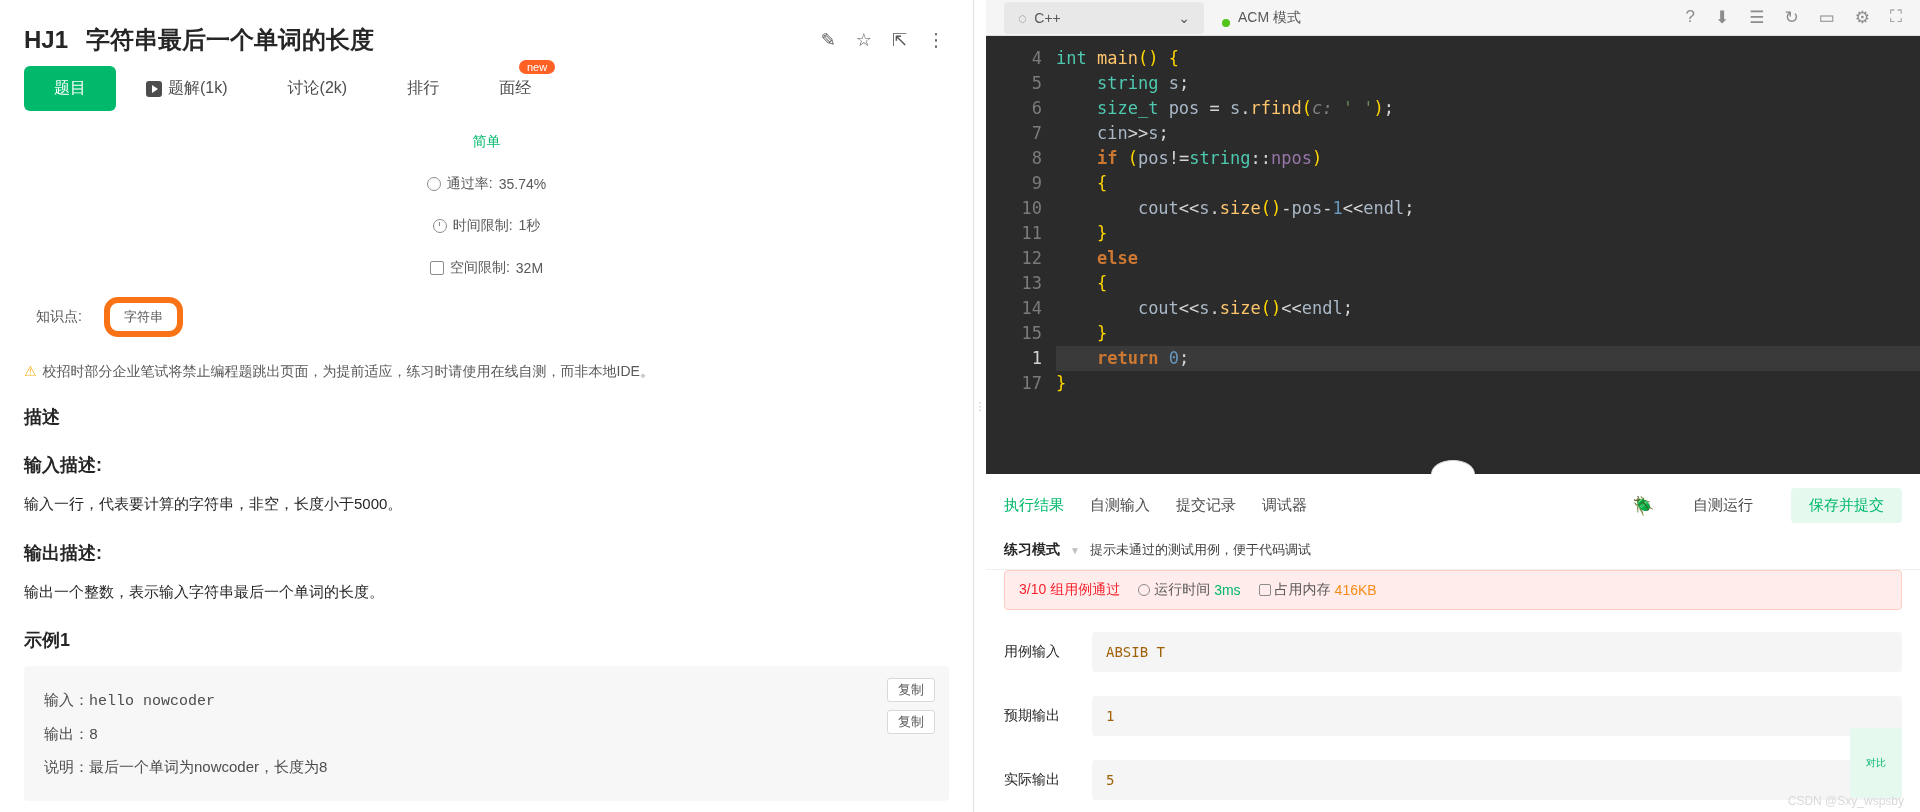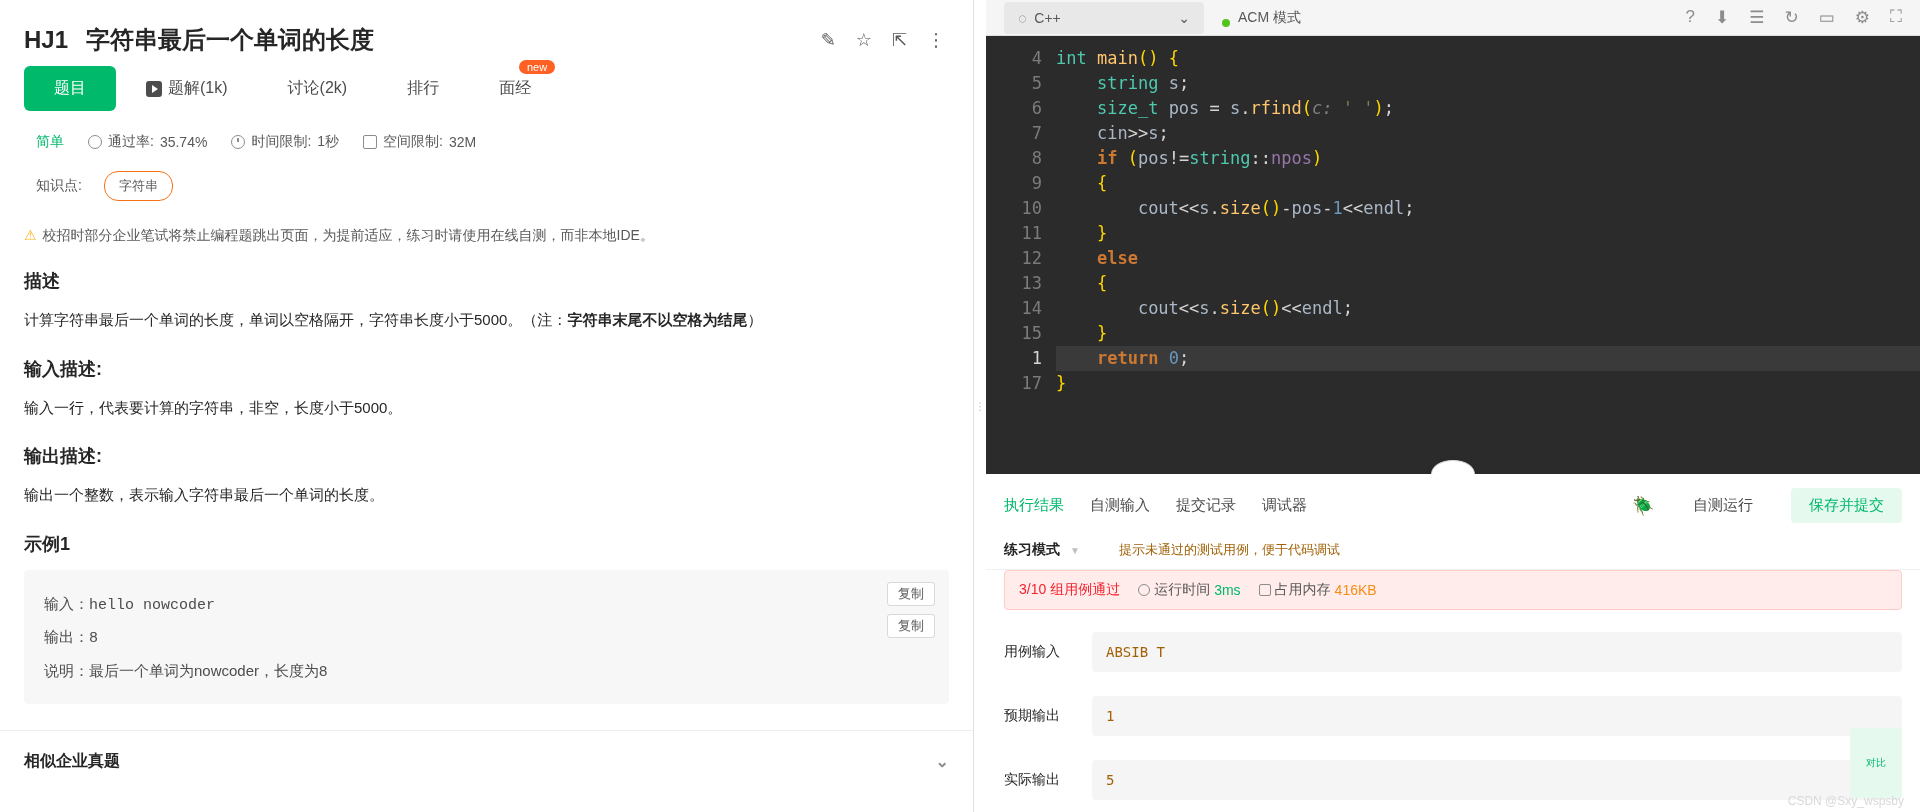--- a/index.html
+++ b/index.html
@@ -18,30 +18,30 @@
 
 
 .tab-row { display: flex; align-items: center; padding: 0 24px; gap: 0; position: relative; }
 .tab { padding: 12px 30px; font-size: 16px; color: #4d4d4d; cursor: pointer; display: flex; align-items: center; gap: 6px; position: relative; }
 .tab.active { background: #00b96b; color: #fff; border-radius: 6px; font-weight: 500; }
 .tab .play-icon { width: 16px; height: 16px; background: #4d4d4d; border-radius: 3px; display: inline-flex; align-items: center; justify-content: center; }
 .tab .play-icon::after { content: ""; border-left: 6px solid #fff; border-top: 4px solid transparent; border-bottom: 4px solid transparent; margin-left: 1px; }
 .badge-new { position: absolute; top: -6px; right: 6px; background: #ff6023; color: #fff; font-size: 11px; padding: 1px 8px; border-radius: 10px; }
 
 
-.meta-row { display: flex; align-items: center; gap: 24px; padding: 22px 36px 0 36px; font-size: 14px; color: #595959; }
+.meta-row { display: flex; align-items: center; gap: 24px; padding: 22px 36px 0 36px; font-size: 14px; color: #595959; flex-direction: column; }
 .difficulty { color: #00b96b; }
 .meta-item { display: flex; align-items: center; gap: 6px; }
 .meta-icon { width: 14px; height: 14px; border: 1.5px solid #8c8c8c; border-radius: 50%; display: inline-block; position: relative; }
 .meta-icon.clock::after { content: ""; position: absolute; top: 2px; left: 5px; width: 1.5px; height: 4px; background: #8c8c8c; }
 .meta-icon.mem { border-radius: 2px; }
 
 
 .tags-row { display: flex; align-items: center; gap: 22px; padding: 20px 36px 0 36px; font-size: 14px; color: #595959; }
-.tag-chip { border: 1px solid #f97316; padding: 5px 14px; border-radius: 14px; font-size: 13px; color: #595959; }
+.tag-chip { border: 6px solid #f97316; padding: 5px 14px; border-radius: 14px; font-size: 13px; color: #595959; }
 
 
 .warning { padding: 26px 36px 0 24px; font-size: 14px; color: #595959; }
 .warn-icon { color: #faad14; margin-right: 6px; }
 
 
 .sections { padding: 0 24px; }
 .sec-h { font-size: 18px; font-weight: 700; margin-top: 24px; }
 .sec-p { font-size: 15px; color: #262626; margin-top: 14px; line-height: 1.7; }
 .sec-p .bold { font-weight: 700; }
@@ -93,21 +93,21 @@
 .rtab { font-size: 15px; color: #4d4d4d; cursor: pointer; }
 .rtab.active { color: #00b96b; font-weight: 500; }
 .rtab-right { margin-left: auto; display: flex; align-items: center; gap: 20px; }
 .debug-icon { color: #8c8c8c; font-size: 18px; cursor: pointer; }
 .btn-plain { padding: 8px 18px; background: #fff; color: #4d4d4d; border-radius: 4px; cursor: pointer; font-size: 15px; }
 .btn-primary { padding: 8px 18px; background: #e6f9ef; color: #00b96b; border-radius: 4px; cursor: pointer; font-size: 15px; font-weight: 500; }
 
 .mode-row { padding: 8px 18px 10px 18px; display: flex; align-items: center; gap: 10px; font-size: 13px; border-bottom: 1px solid #f0f0f0; }
 .mode-row .mode-name { font-weight: 700; font-size: 14px; }
 .mode-row .tri { color: #bfbfbf; font-size: 10px; }
-.mode-row .hint { color: #a16207; margin-left: 29px; }
+.mode-row .hint { color: #404040; }
 
 .fail-bar { margin: 0 18px; background: #ffeceb; border: 1px solid #ffccc7; border-radius: 4px; padding: 10px 14px; font-size: 14px; color: #595959; display: flex; align-items: center; gap: 18px; }
 .fail-bar .red { color: #f5222d; }
 .fail-bar .grn { color: #00b96b; }
 .fail-bar .org { color: #fa8c16; }
 .fail-bar .mi { display: flex; align-items: center; gap: 4px; }
 .fail-bar .clk { width: 12px; height: 12px; border: 1.5px solid #8c8c8c; border-radius: 50%; }
 .fail-bar .db { width: 12px; height: 12px; border: 1.5px solid #8c8c8c; border-radius: 2px; }
 
 .io-table { padding: 10px 18px 0 18px; position: relative; }
@@ -182,21 +182,20 @@
       <span>知识点:</span>
       <span class="tag-chip">字符串</span>
     </div>
 
     <div class="warning">
       <span class="warn-icon">⚠</span><span>校招时部分企业笔试将禁止编程题跳出页面，为提前适应，练习时请使用在线自测，而非本地IDE。</span>
     </div>
 
     <div class="sections">
       <div class="sec-h">描述</div>
-      <div class="sec-p"><span>计算字符串最后一个单词的长度，单词以空格隔开，字符串长度小于5000。（注：</span><span class="bold">字符串末尾不以空格为结尾</span><span>）</span></div>
 
       <div class="sec-h">输入描述:</div>
       <div class="sec-p">输入一行，代表要计算的字符串，非空，长度小于5000。</div>
 
       <div class="sec-h">输出描述:</div>
       <div class="sec-p">输出一个整数，表示输入字符串最后一个单词的长度。</div>
 
       <div class="sec-h">示例1</div>
       <div class="example-box">
         <button class="copy-btn c1">复制</button>

